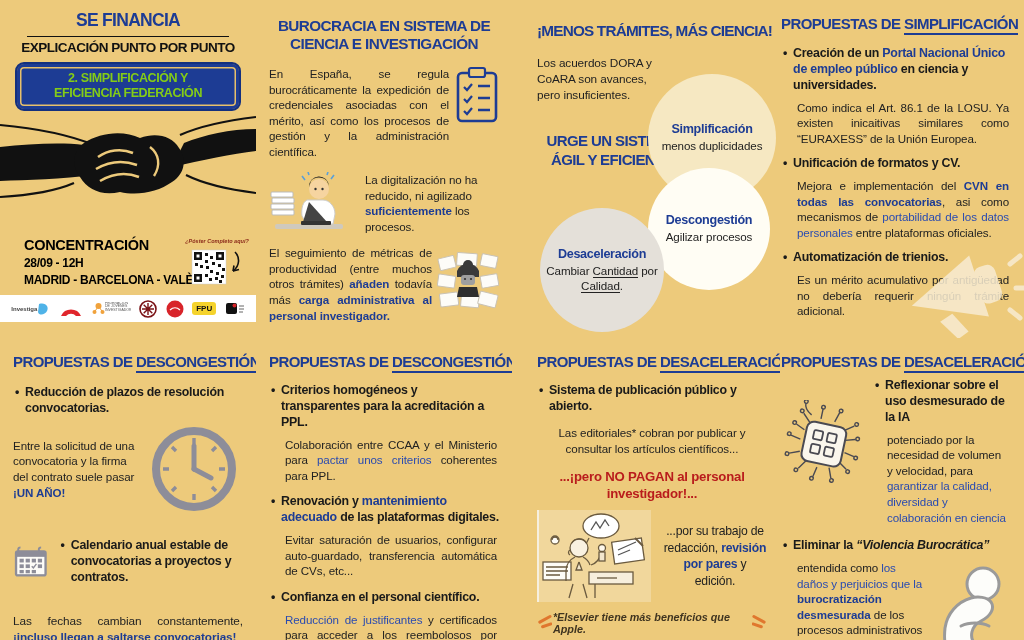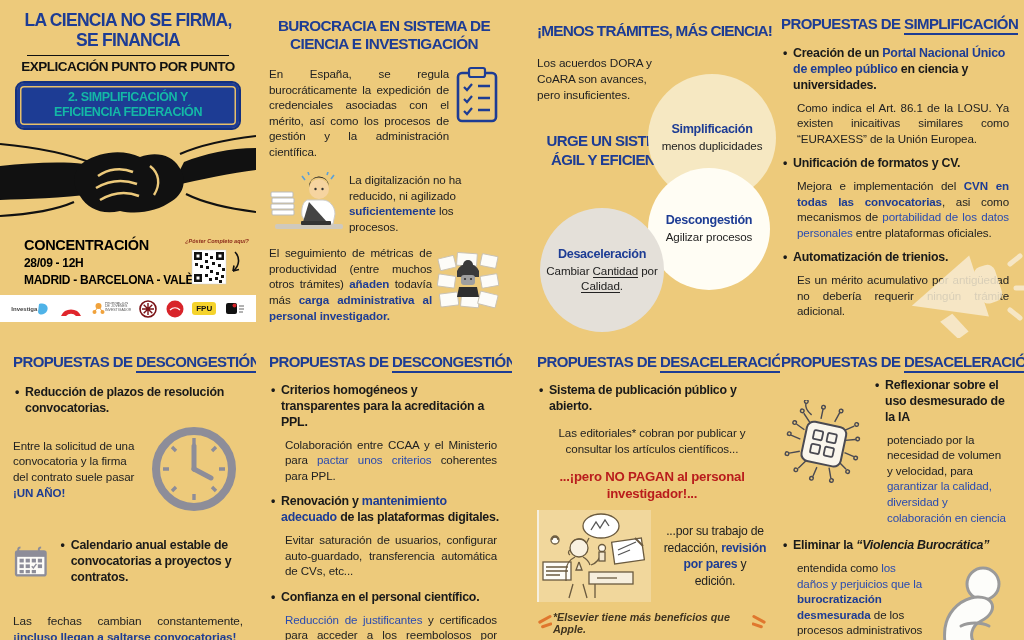--- a/index.html
+++ b/index.html
@@ -26,21 +26,21 @@
   .just{text-align:justify;}
   .bu{border-bottom:1.6px solid #222;}
 
   
   .cover-title{margin-top:11px; text-align:center; color:#1d3c94; font-weight:800; font-size:17.5px; line-height:1.12; letter-spacing:-0.7px;}
   .cover-hr{border:none; border-top:1.6px solid #111; margin:5px 14px 3px 14px;}
   .cover-sub{text-align:center; font-weight:800; font-size:13.5px; letter-spacing:-0.5px; color:#111;}
   .badge{
     margin:7px 2px 0 2px; background:#1d3c94; border:2.5px solid #14307e; border-radius:9px;
     box-shadow:inset 0 0 0 3px #1d3c94, inset 0 0 0 4.5px #e8c06a;
-    padding:7px 4px 8px 4px; text-align:center; color:#14b8a6; font-weight:800;
+    padding:7px 4px 8px 4px; text-align:center; color:#84cc16; font-weight:800;
     font-size:12.5px; line-height:1.2; letter-spacing:-0.4px;
   }
   .handshake{display:block; margin:2px -13px 0 -13px;}
   .event{position:absolute; left:0; top:237px; color:#000000; font-weight:800; letter-spacing:-0.3px;margin-left:24px;}
   .event .e1{font-size:14.5px;}
   .event .e2{font-size:12px; margin-top:3px;}
   .event .e3{font-size:12px; margin-top:3px;}
   .qrbox{position:absolute; right:6px; top:238px; width:66px; text-align:center;}
   .qrbox .cap{font-size:5.5px; font-style:italic; font-weight:700; color:#8b2a1a; letter-spacing:0;}
   .logostrip{
@@ -49,21 +49,21 @@
   }
   .lg{display:flex; align-items:center; justify-content:center;}
   .lg-investiga{font-size:6px; font-weight:700; color:#444; letter-spacing:0;}
   .lg-fji{font-size:3.5px; color:#555; line-height:1.05; width:26px; overflow:hidden; height:14px;}
   .lg-fpu{background:#f5d32c; border-radius:3px; padding:2px 4px; font-size:8px; font-weight:800; color:#111;}
 
   
   .p2-title{margin-top:17px; text-align:center; color:#1d3c94; font-weight:800; font-size:15.3px; letter-spacing:-0.6px; line-height:1.18;}
   .p2-s1{display:flex; margin-top:13px; gap:6px;}
   .p2-s1 p{margin:0; flex:1; font-size:11.6px; line-height:1.34; text-align:justify; letter-spacing:-0.1px;}
-  .p2-s2{display:flex; margin-top:13px; gap:0; }
+  .p2-s2{display:flex; margin-top:13px; gap:16px; }
   .p2-s2 p{margin:0; flex:1; font-size:11.6px; line-height:1.34; letter-spacing:-0.1px;}
   .p2-s3{margin-top:11px; font-size:11.6px; line-height:1.34; text-align:justify; letter-spacing:-0.1px;}
   .p2-s3 svg{float:right; margin:6px 0 2px 5px;}
 
   
   .p3-title{margin-top:22px; text-align:center; color:#1d3c94; font-weight:800; font-size:15.3px; letter-spacing:-0.8px; white-space:nowrap;}
   .p3-intro{margin-top:16px; width:130px; font-size:11.8px; line-height:1.35; letter-spacing:-0.1px;}
   .p3-urge{margin-top:28px; width:150px; text-align:center; color:#1d3c94; font-weight:800; font-size:15px; line-height:1.25; letter-spacing:-0.6px;}
   .circle{position:absolute; border-radius:50%; display:flex; flex-direction:column; align-items:center; justify-content:center; text-align:center;}
   .circle .cn{font-weight:800; color:#1d3c94; font-size:12.6px; letter-spacing:-0.3px;}
@@ -97,21 +97,20 @@
   .p8-g2{margin-top:10px;}
   .p8-g2 .sit{float:right; margin:4px -4px 0 4px;}
 </style>
 </head>
 <body>
 
 <div class="poster">
 
   <div class="panel row1 c1">
     <div class="cover-title">
-      <div>LA CIENCIA NO SE FIRMA,</div>
       <div>SE FINANCIA</div>
     </div>
     <hr class="cover-hr">
     <div class="cover-sub">EXPLICACIÓN PUNTO POR PUNTO</div>
     <div class="badge">
       <div>2. SIMPLIFICACIÓN Y</div>
       <div>EFICIENCIA FEDERACIÓN</div>
     </div>
 
     <svg class="handshake" width="256" height="92" viewBox="0 0 256 92">

